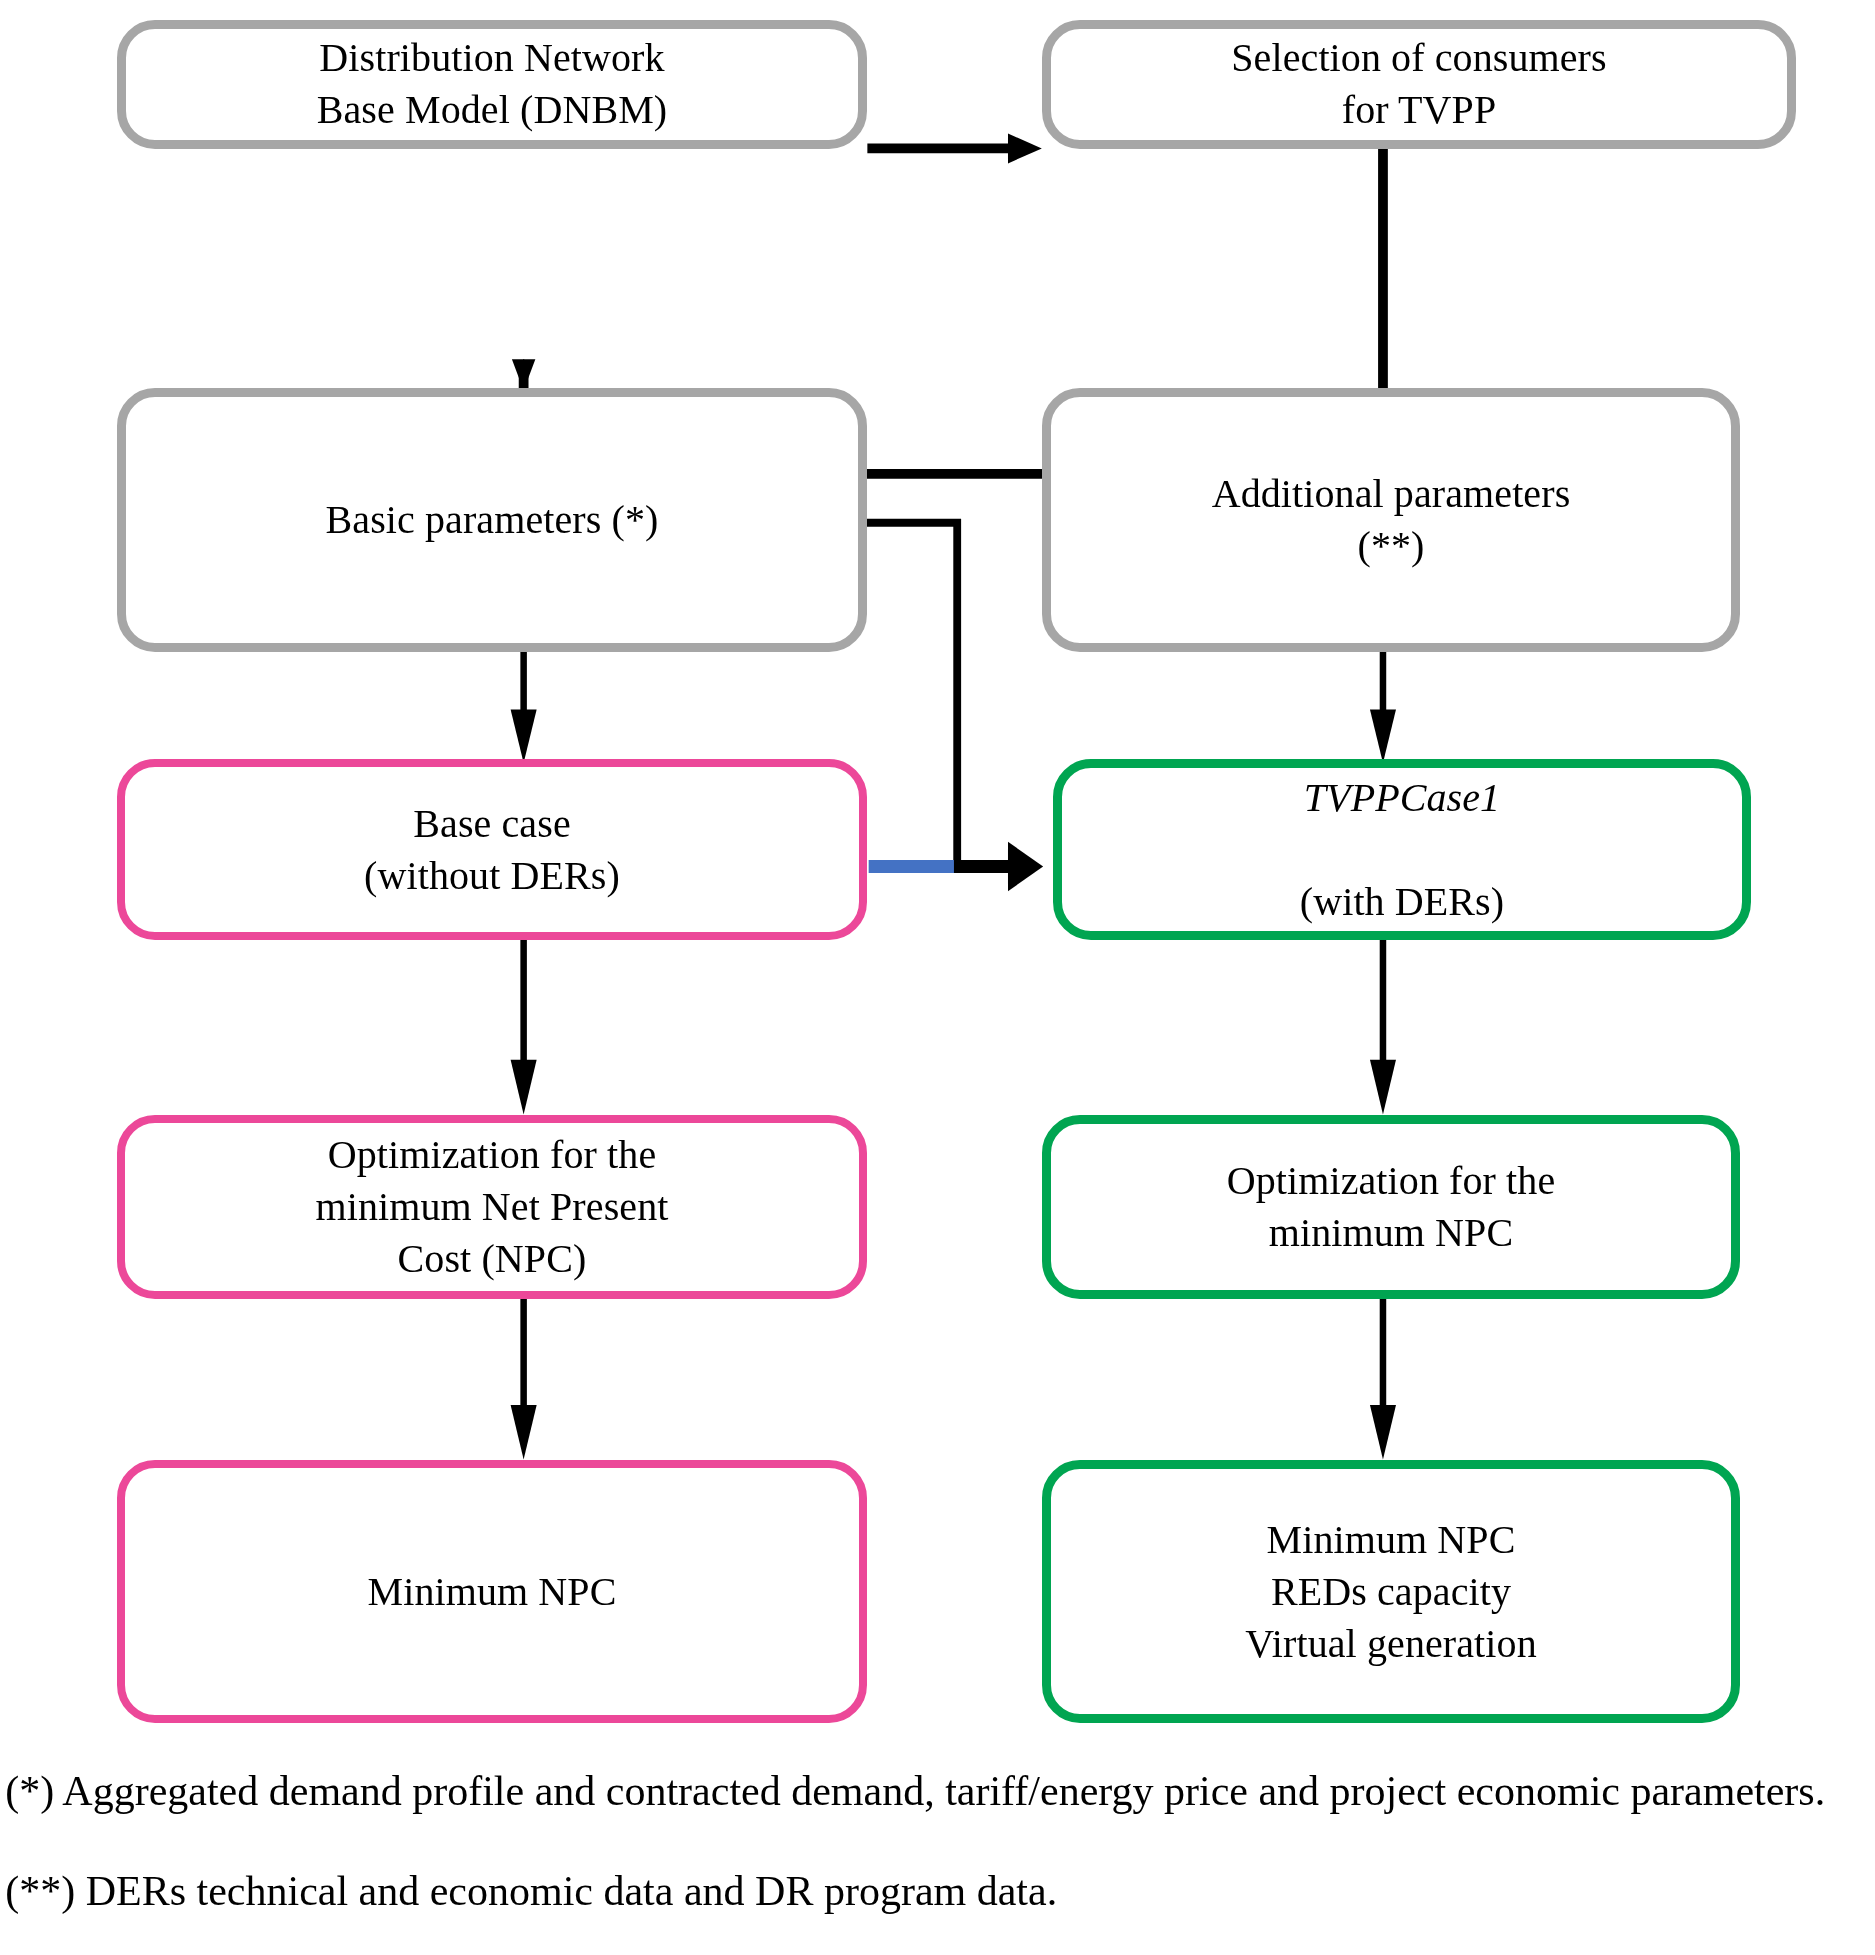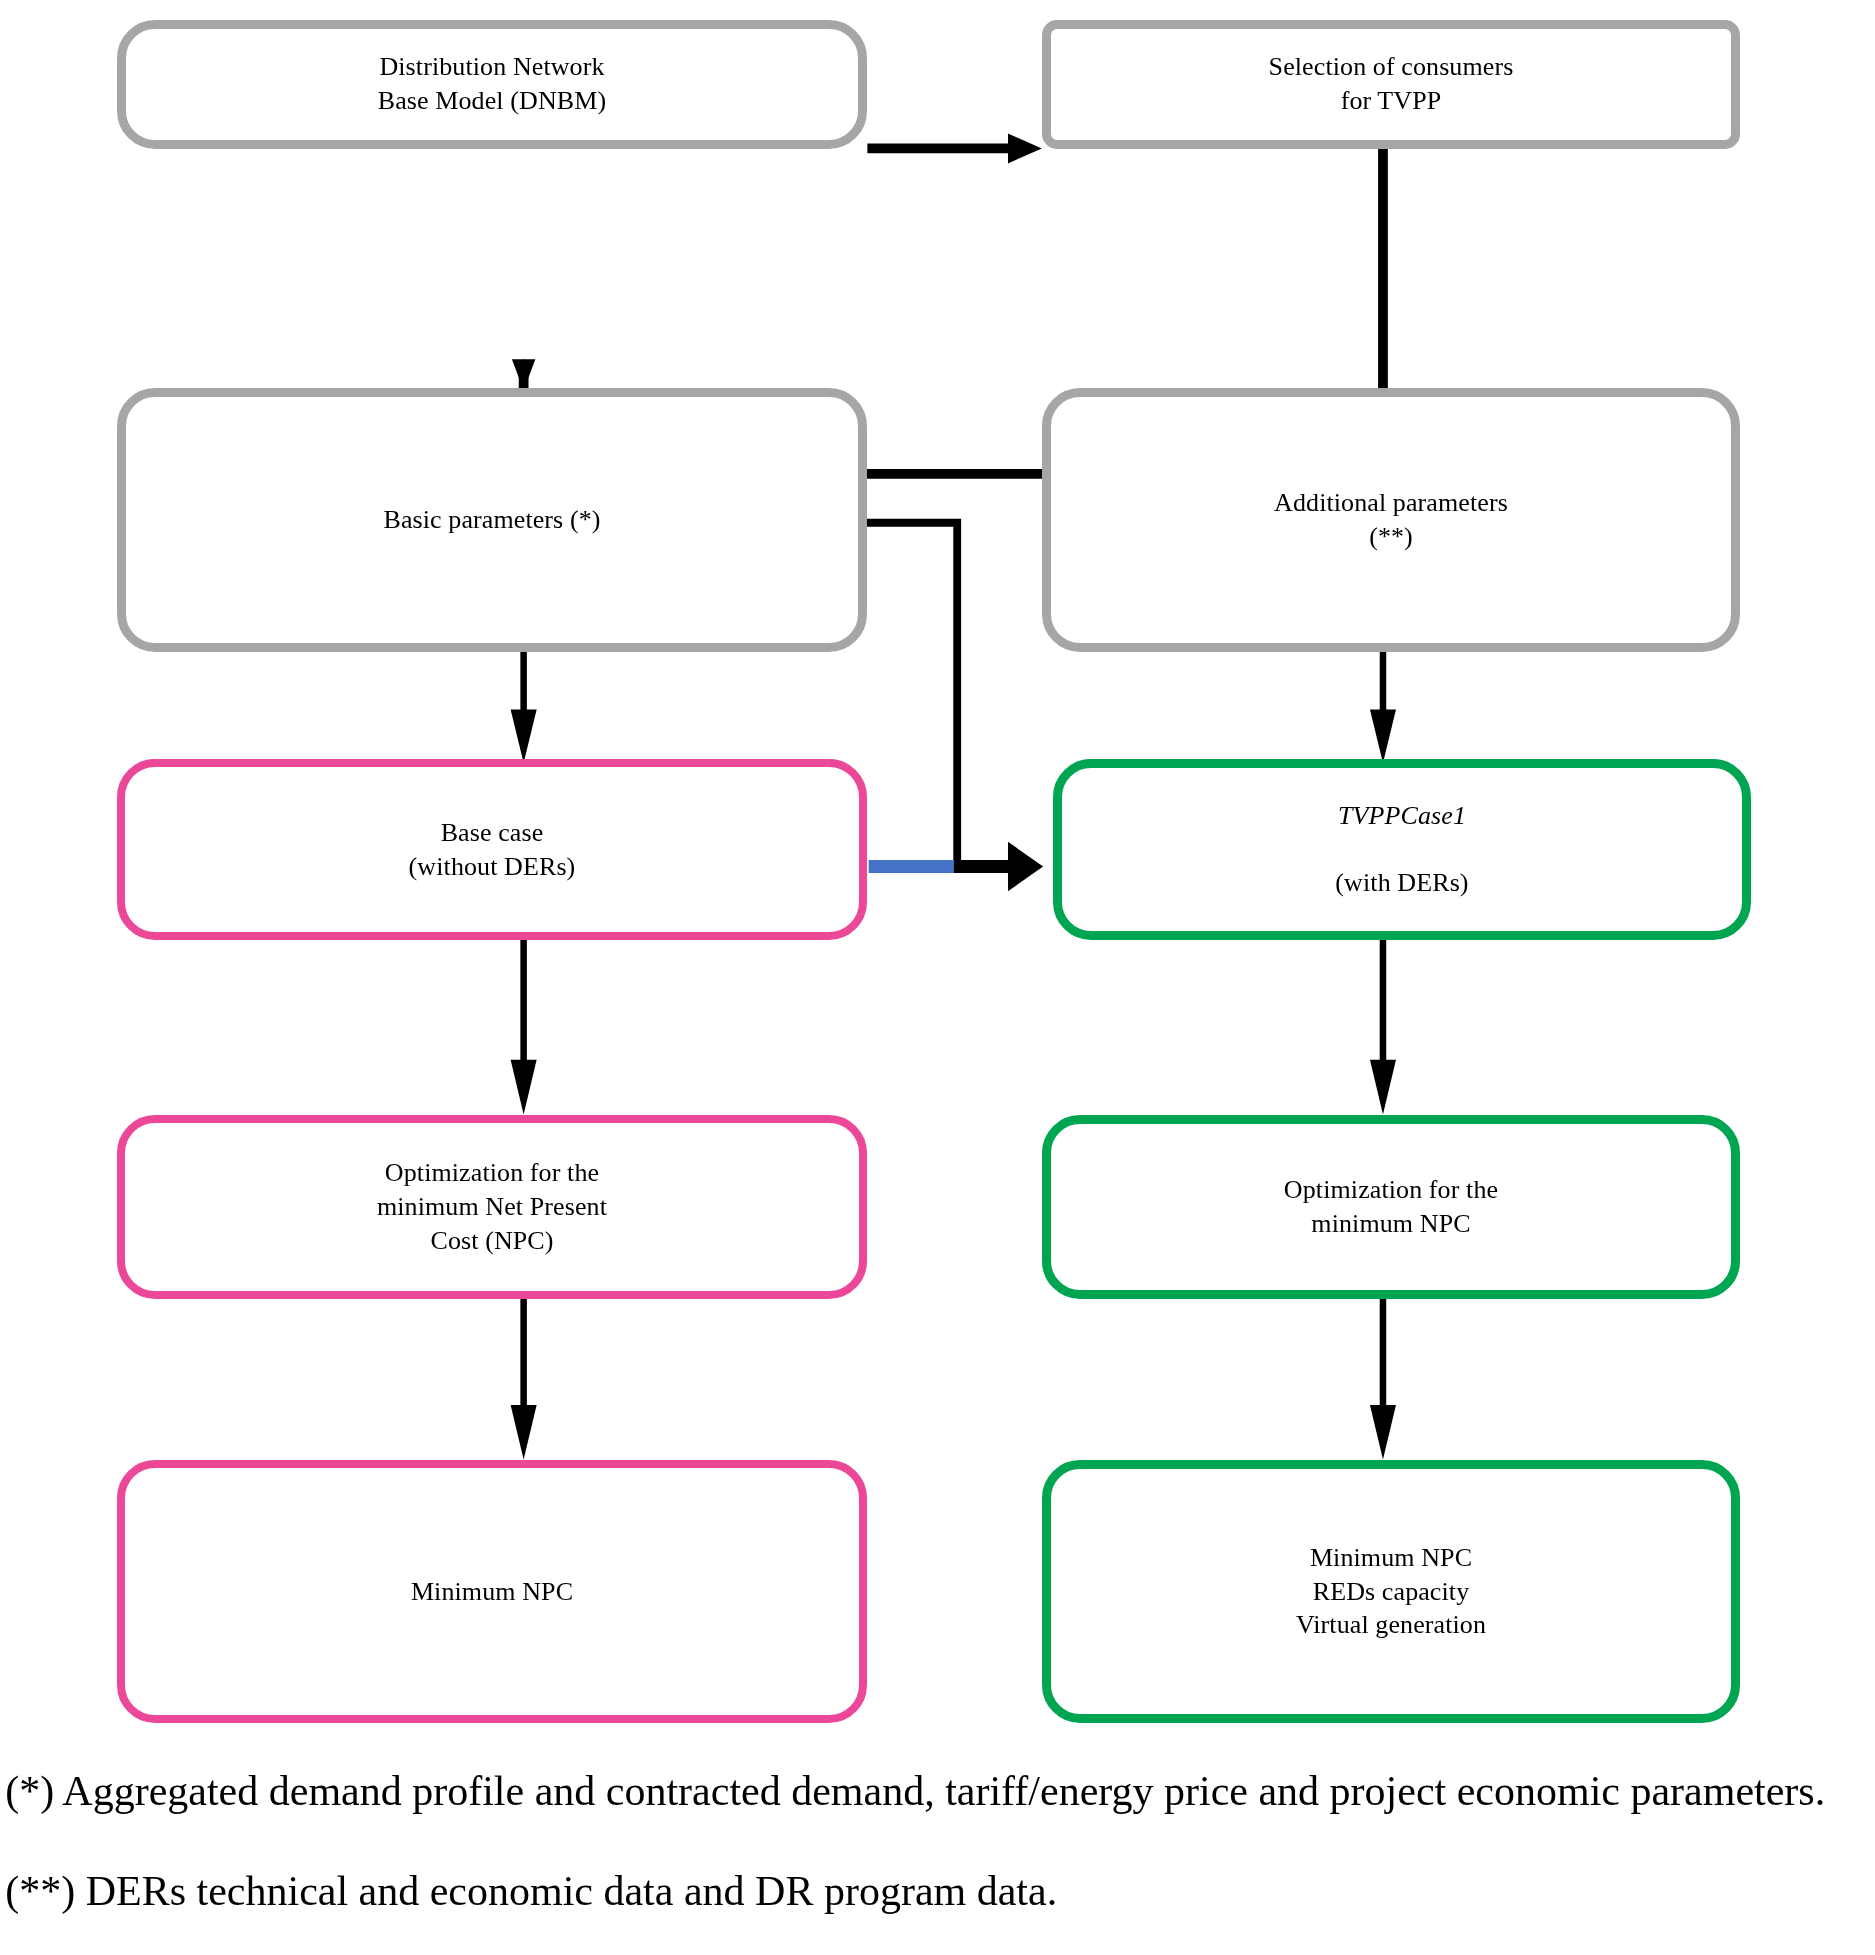--- a/index.html
+++ b/index.html
@@ -19,21 +19,21 @@
     align-items:center;
     justify-content:center;
     text-align:center;
     border-radius:38px;
     z-index:3;
   }
   .node .lbl{
     display:block;
     line-height:1.30;
     white-space:pre-line;
-    font-size:26px;
+    font-size:40px;
     letter-spacing:0.1px;
   }
   .node.gray{border:9px solid #a6a6a6;}
   .node.orange{border:8px solid #ec4899;}
   .node.green{border:9px solid #00a551;}
 
   
   #wires{position:absolute;left:0;top:0;width:1876px;height:1955px;z-index:2;}
 
   
@@ -112,21 +112,21 @@
       <line x1="2124" y1="1992" x2="2124" y2="2190" stroke="#000000" stroke-width="10"></line>
       <path d="M2104,2158 L2144,2158 L2124,2242 Z" fill="#000000"></path>
     </g>
   </svg>
 
   <div class="node gray" style="left:117px;top:19.5px;width:750px;height:129px;">
     <span class="lbl">Distribution Network
 Base Model (DNBM)</span>
   </div>
 
-  <div class="node gray" style="left:1042px;top:19.5px;width:698px;height:129px;border-radius:15px;">
+  <div class="node gray" style="left:1042px;top:19.5px;width:754px;height:129px;">
     <span class="lbl">Selection of consumers
 for TVPP</span>
   </div>
 
   <div class="node gray" style="left:117px;top:388px;width:750px;height:264px;justify-content:center;">
     <span class="lbl">Basic parameters (*)</span>
   </div>
 
   <div class="node gray" style="left:1042px;top:388px;width:698px;height:264px;">
     <span class="lbl">Additional parameters

